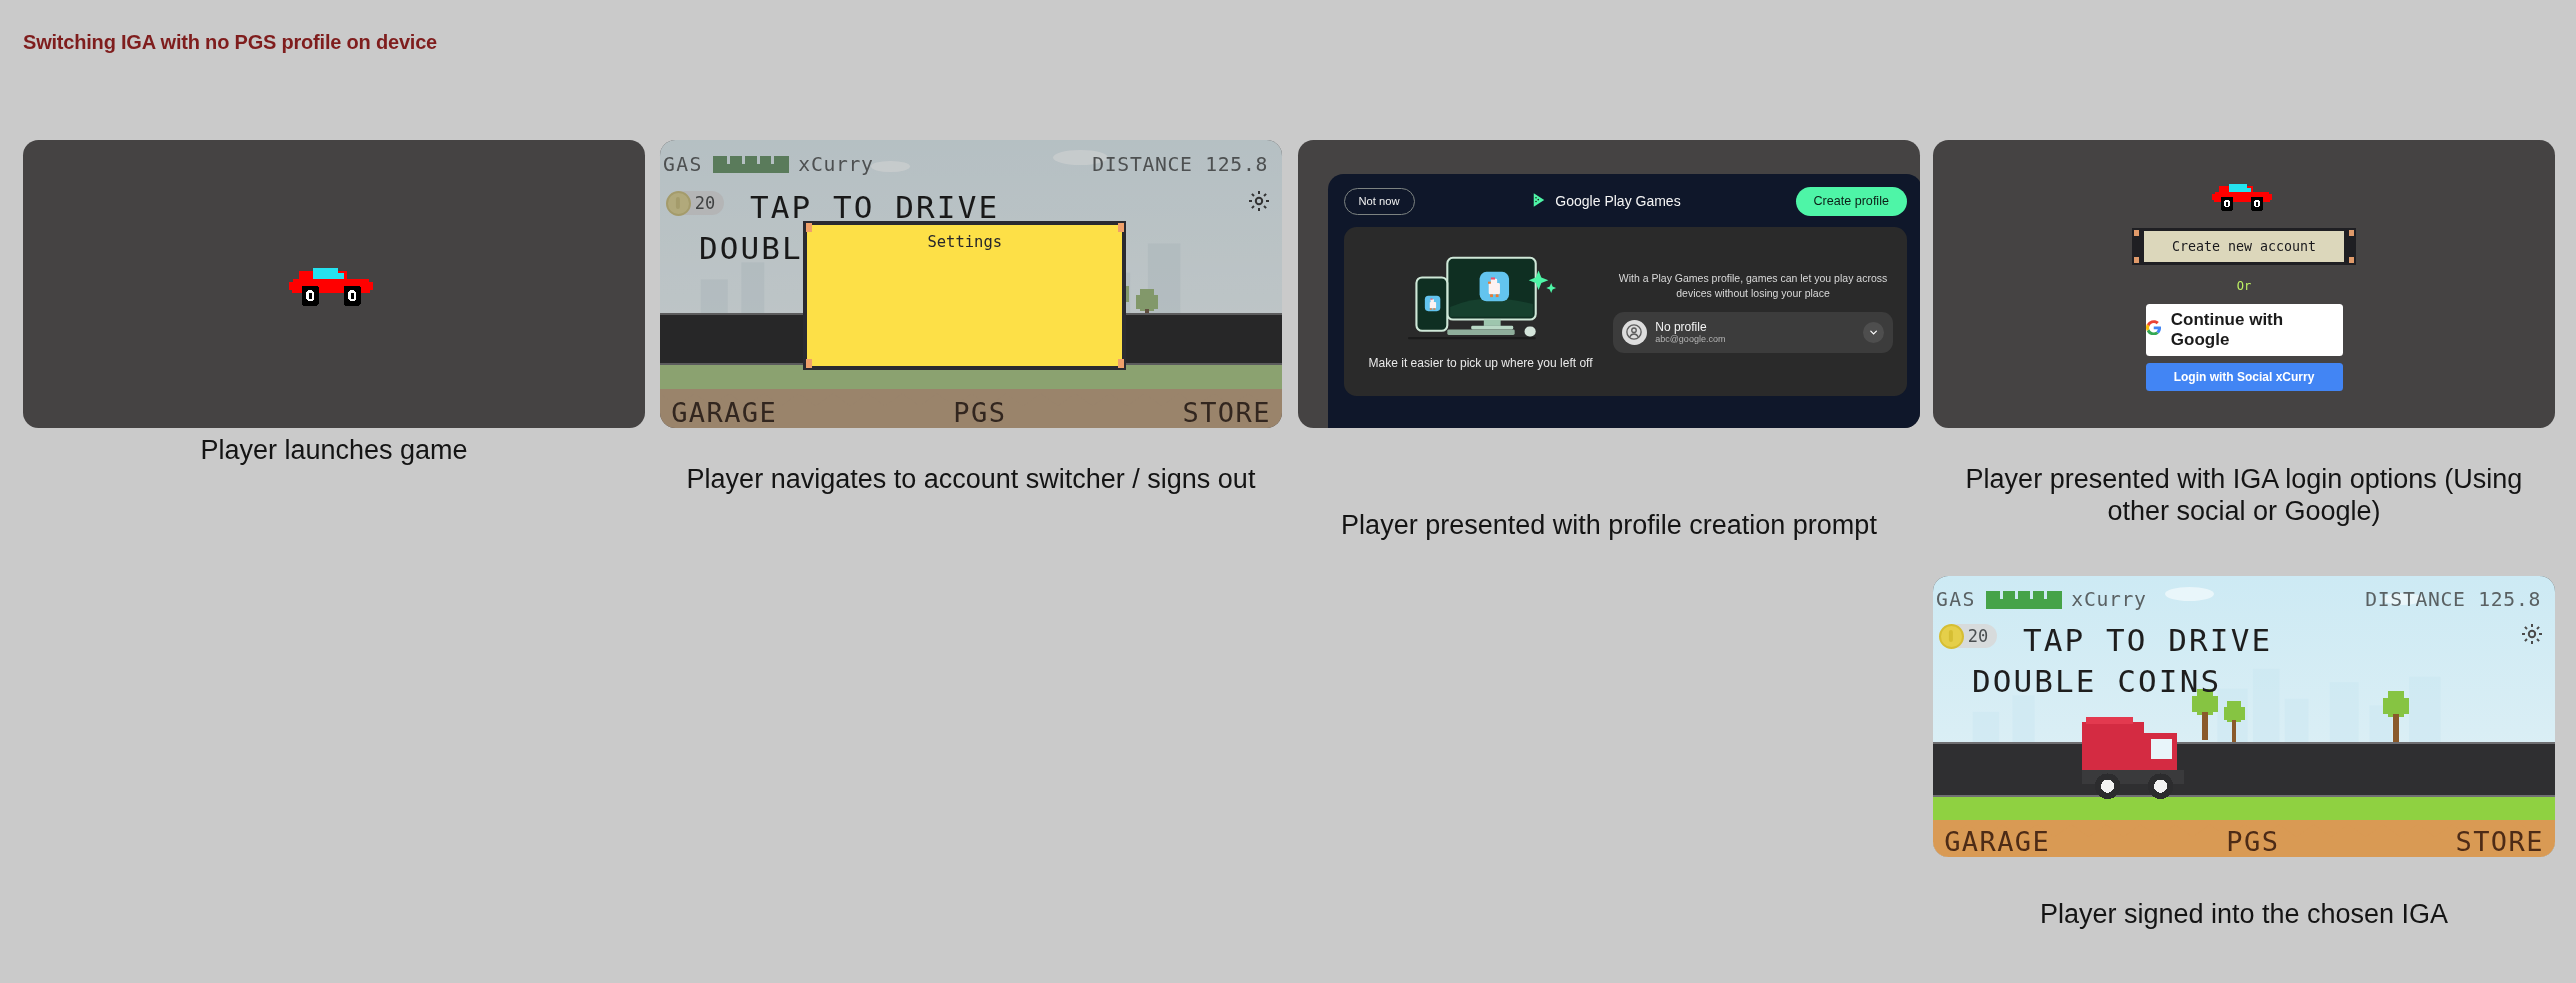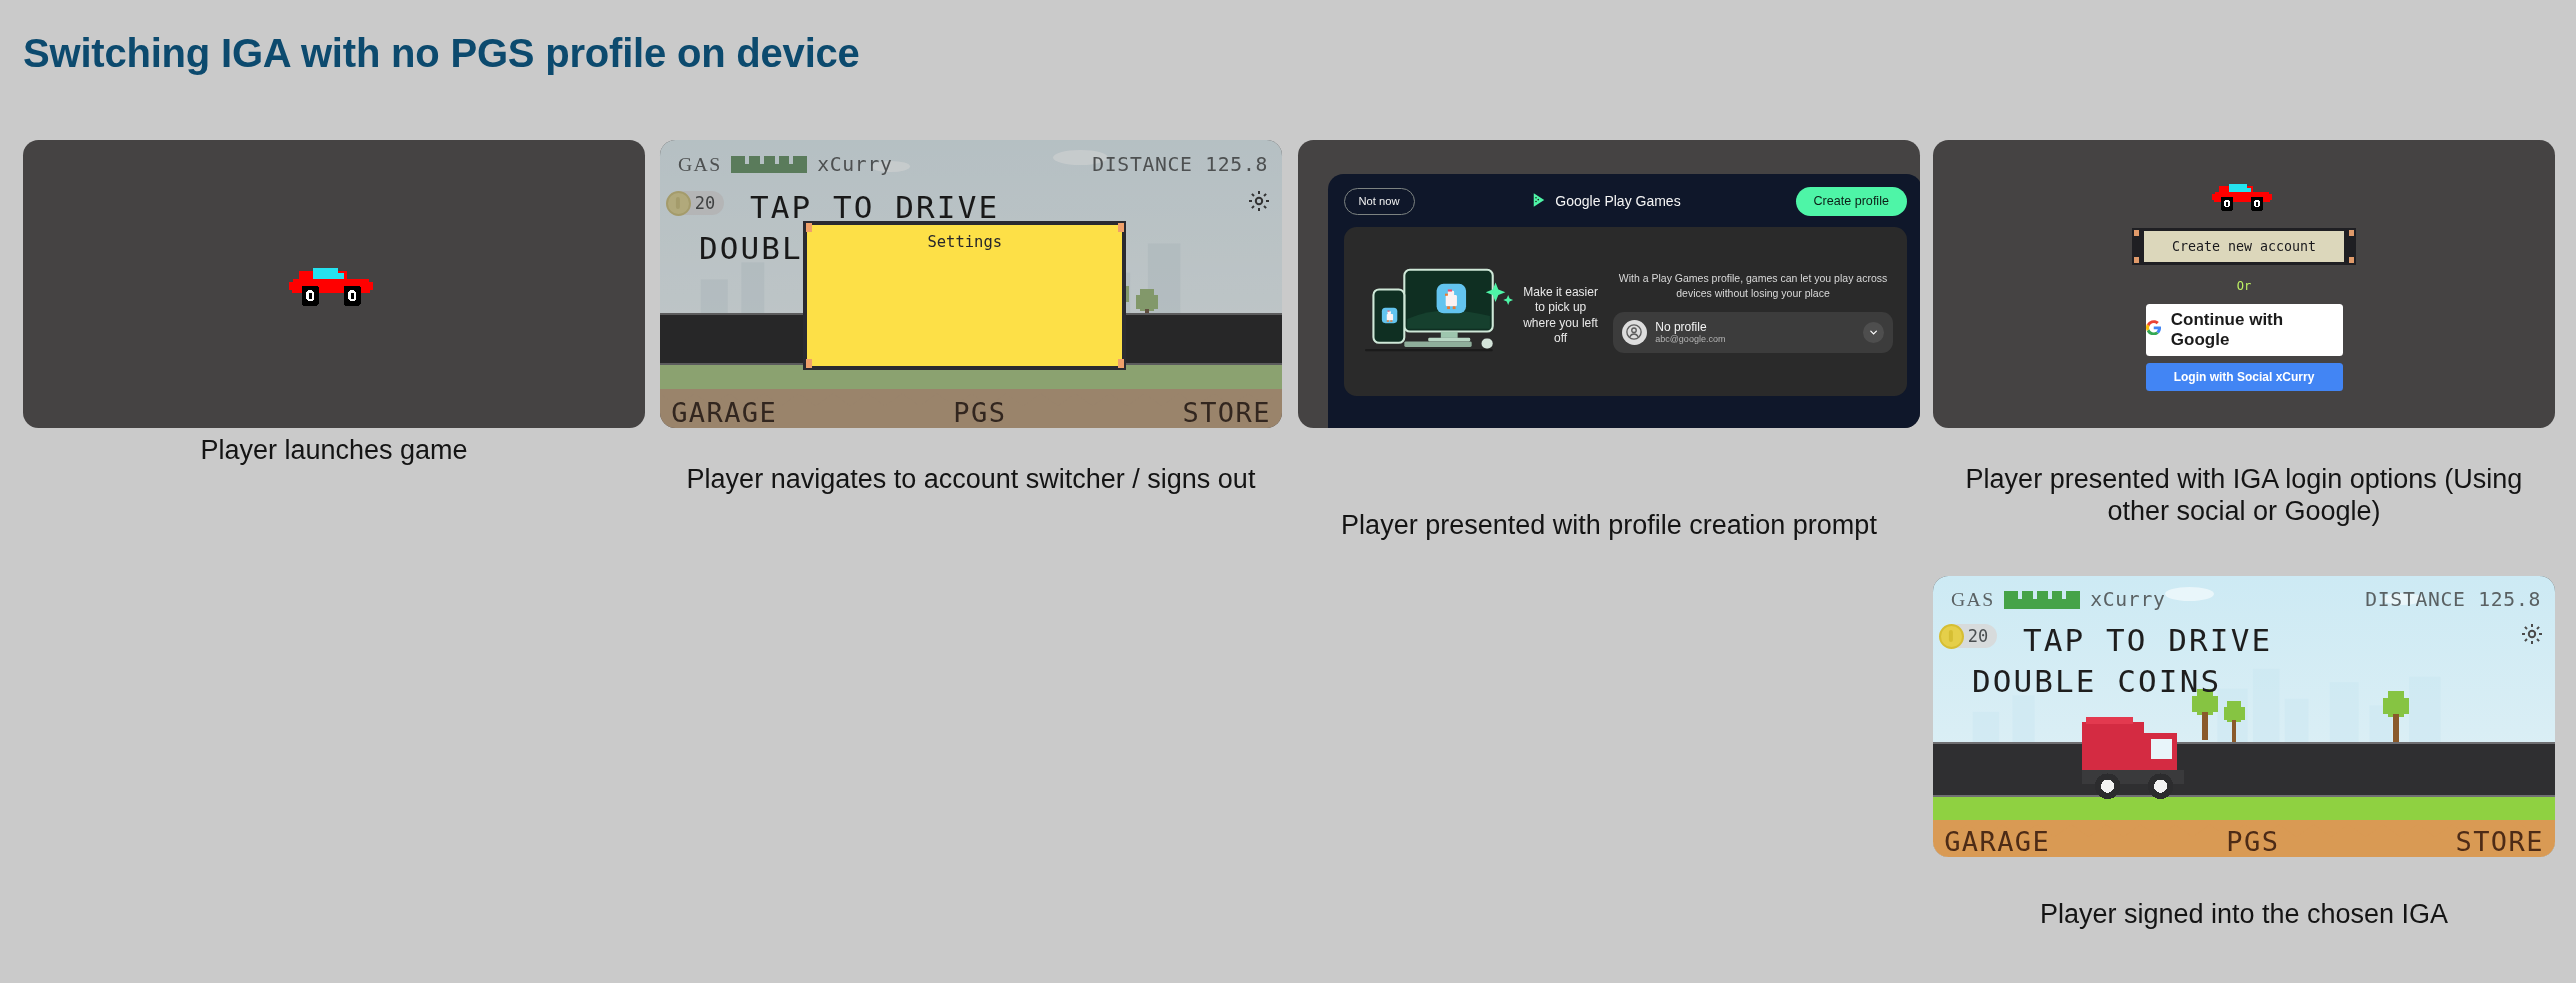--- a/index.html
+++ b/index.html
@@ -6,21 +6,21 @@
   html,body { width:2576px; height:984px; }
   body {
     background:#cacaca;
     font-family:"Liberation Sans", sans-serif;
     overflow:hidden;
     position:relative;
   }
   
   #page-title {
     position:absolute; left:23px; top:31px;
-    font-size:40px; font-weight:bold; color:#0c4a6e;
+    font-size:20px; font-weight:bold; color:#7f1d1d;
     letter-spacing:-0.2px;
   }
   
   .panel {
     position:absolute; border-radius:15.5px; overflow:hidden;
     background:#454343;
   }
   .caption {
     position:absolute; text-align:center; color:#141414;
     font-size:27px; line-height:1.18;
@@ -66,21 +66,21 @@
   }
   .dirt {
     position:absolute; left:0; right:0; bottom:0; background:#d99a54;
   }
   .dirt-zig { position:absolute; left:0; right:0; top:-0.7px; height:18px; }
   .hud-top {
     position:absolute; left:0; right:0; top:0; height:17%;
     display:flex; align-items:center;
   }
   .hud-gas {
-    color:#5a6163; font-size:19.7px; letter-spacing:1.4px; margin-left:18px;font-family:Liberation Serif, serif;
+    color:#5a6163; font-size:19.7px; letter-spacing:1.4px; margin-left:3px;
   }
   .gas-bar {
     position:relative; margin-left:9.8px; width:76px; height:17.6px;
     background:#46a348; display:inline-block; vertical-align:middle;
   }
   .gas-bar i {
     position:absolute; top:0; width:3.5px; height:8.4px; background:#cdeaf4;
   }
   .hud-car-name { color:#5a6163; font-size:19.7px; margin-left:9.8px; letter-spacing:0.7px;}
   .hud-distance {
@@ -157,21 +157,21 @@
   }
   .pgs-brand { display:flex; align-items:center; gap:7.7px; color:#f5f5f5; font-size:14px; }
   .btn-create {
     background:#4ef5a7; color:#0c1f16; border:none;
     border-radius:17px; padding:7.7px 17.6px; font-size:12.6px; font-weight:400;
   }
   .pgs-body {
     margin-top:11.2px; background:#2a2a2a; border-radius:12.6px;
     height:169px; display:flex; padding:11.2px 14px; gap:9.8px;
   }
-  .pgs-left { width:46%; display:flex; flex-direction:row; align-items:center; justify-content:center; }
+  .pgs-left { width:46%; display:flex; flex-direction:column; align-items:center; justify-content:center; }
   .pgs-left-cap { color:#e9e9e9; font-size:12px; text-align:center; margin-top:8.4px; line-height:1.3; }
   .pgs-right { flex:1; display:flex; flex-direction:column; align-items:center; justify-content:center; gap:11.2px;}
   .pgs-desc { color:#d9d9d9; font-size:10.5px; text-align:center; line-height:1.45; }
   .profile-chip {
     width:100%; background:#3c3c3c; border-radius:11.2px;
     display:flex; align-items:center; gap:8.4px; padding:7.7px 8.4px;
   }
   .avatar {
     width:25px; height:25px; border-radius:50%; background:#dddddd; flex:none;
     display:flex; align-items:center; justify-content:center;

